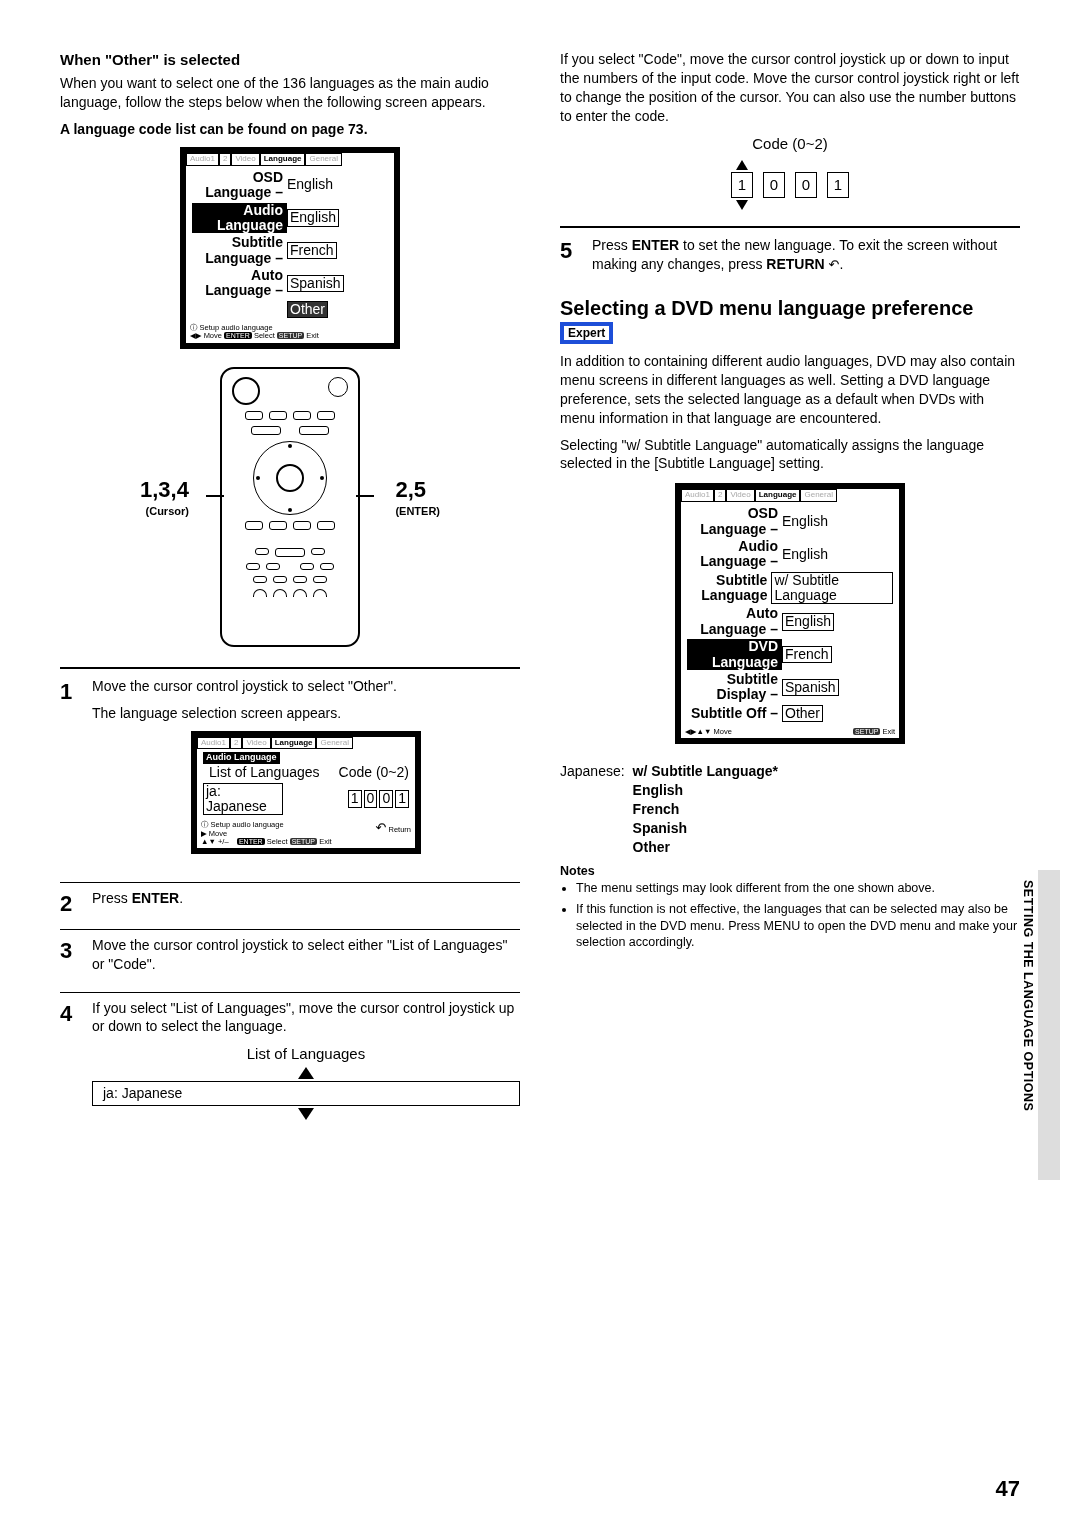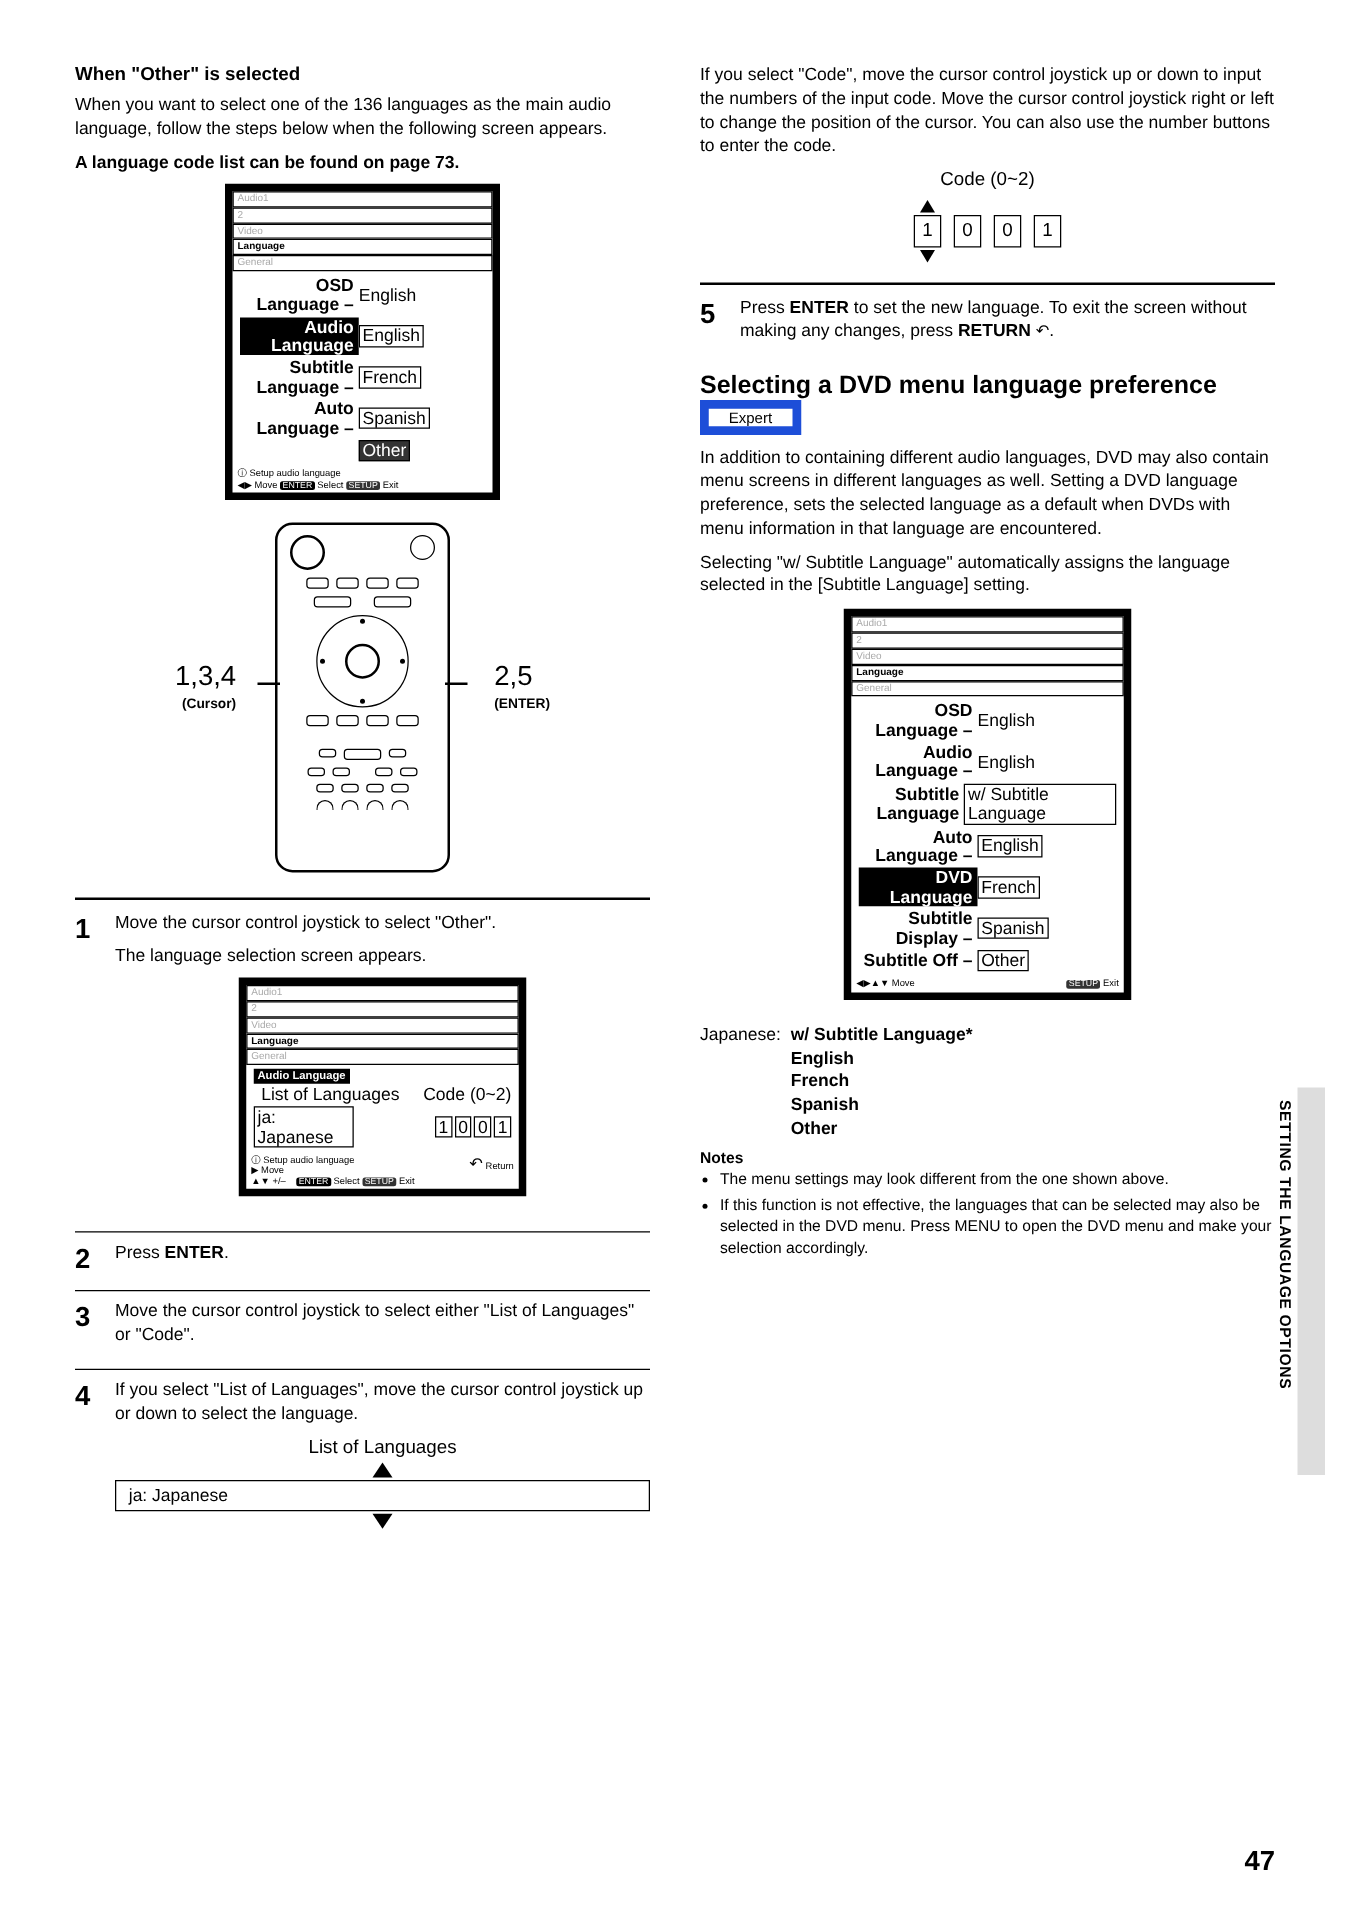--- a/index.html
+++ b/index.html
@@ -25,21 +25,21 @@
   p { margin-bottom: 8px; }
   .bold { font-weight: bold; }
   .screenshotbox {
     border: 6px solid #000;
     width: 220px;
     margin: 8px auto 18px auto;
     background: #fff;
     font-size: 9px;
     line-height: 1.1;
   }
-  .tabs { display:flex; font-size:8px;flex-direction:column; }
+  .tabs { display:flex; font-size:8px; }
   .tab { padding:1px 3px; border:1px solid #000; color:#aaa; }
   .tab.active { color:#000; font-weight:bold; background:#fff; }
   .menu-body { padding:3px 6px; }
   .menu-row { display:flex; justify-content:flex-start; align-items:center; font-size:14px; padding:1px 0;}
   .menu-row .lbl { text-align:right; width:95px; padding-right:4px; font-weight:bold;}
   .menu-row .val { }
   .menu-row .val.boxed { border:1px solid #000; padding:0 2px; background:#fff; }
   .menu-row.hl .lbl { background:#000; color:#fff; }
   .menu-foot { font-size:7.5px; padding:2px 4px; }
   .black-pill { background:#000; color:#fff; padding:0 2px; font-size:7px; border-radius:2px; }
@@ -64,21 +64,21 @@
   .r-rect.small { width:14px; height:7px; }
   .joy-outer { width:74px;height:74px;border:1.5px solid #000;border-radius:50%;position:relative; display:flex;align-items:center;justify-content:center;}
   .joy-inner { width:28px;height:28px;border:2px solid #000;border-radius:50%; background:#fff;}
   .joy-tick { position:absolute;width:4px;height:4px;border-radius:50%;background:#000; }
   .joy-tick.t1{top:2px;left:50%;transform:translateX(-50%);}
   .joy-tick.t2{bottom:2px;left:50%;transform:translateX(-50%);}
   .joy-tick.t3{left:2px;top:50%;transform:translateY(-50%);}
   .joy-tick.t4{right:2px;top:50%;transform:translateY(-50%);}
   .call-left { position:absolute; left:-10px; top:108px; text-align:right; font-weight:bold; }
   .call-right { position:absolute; right:-10px; top:108px; text-align:left; font-weight:bold; }
-  .call-big { font-size:22px; font-weight:normal; }
+  .call-big { font-size:22px; font-weight:bold; }
   .call-sub { font-size:11px; font-weight:bold; }
   .lead-line-l { position:absolute; left:56px; top:128px; width:18px; height:2px; background:#000; }
   .lead-line-r { position:absolute; right:56px; top:128px; width:18px; height:2px; background:#000; }
 
   .hr-strong { border:0; border-top:2px solid #000; margin:10px 0 8px 0; }
   .hr-thin { border:0; border-top:1px solid #000; margin:6px 0; }
 
   .step { display:flex; gap:12px; margin-bottom:10px; }
   .step-num { font-size:22px; font-weight:bold; width:20px; flex-shrink:0; }
   .step-body { flex:1; }
@@ -89,21 +89,21 @@
   .tri-up { width:0;height:0;border-left:8px solid transparent;border-right:8px solid transparent;border-bottom:12px solid #000; margin:2px auto;}
   .tri-down { width:0;height:0;border-left:8px solid transparent;border-right:8px solid transparent;border-top:12px solid #000; margin:2px auto;}
 
   .code-box { text-align:center; margin:6px 0 14px 0; }
   .code-title { font-size:15px; margin-bottom:2px;}
   .code-digits { display:inline-flex; gap:10px; align-items:center; }
   .code-d { border:1.5px solid #000; width:22px; height:26px; display:flex;align-items:center;justify-content:center; font-size:15px;}
   .code-cursor { display:flex; flex-direction:column; align-items:center; }
 
   h1.section { font-size:20px; font-weight:bold; margin-top:14px; margin-bottom:8px; line-height:1.2;}
-  .expert-badge { display:inline-block;border:7px solid #1d4ed8;padding:0 16px;font-size:12px;vertical-align:2px;font-weight:normal;}
+  .expert-badge { display:inline-block;border:4px solid #1d4ed8;padding:0 4px;font-size:12px;vertical-align:2px;font-weight:bold;}
 
   .setting-block { display:flex; gap:8px; margin:14px 0 6px 0; font-size:14px;}
   .setting-label { }
   .setting-vals .bold { display:block; }
   .factory { text-align:right; font-size:12px; margin-bottom:10px;}
   .notes-h { font-size:12.5px; font-weight:bold; margin-top:6px;}
   ul.notes { list-style:disc; padding-left:16px; font-size:12.5px; }
   ul.notes li { margin-bottom:4px; }
 
   .side-tab {

